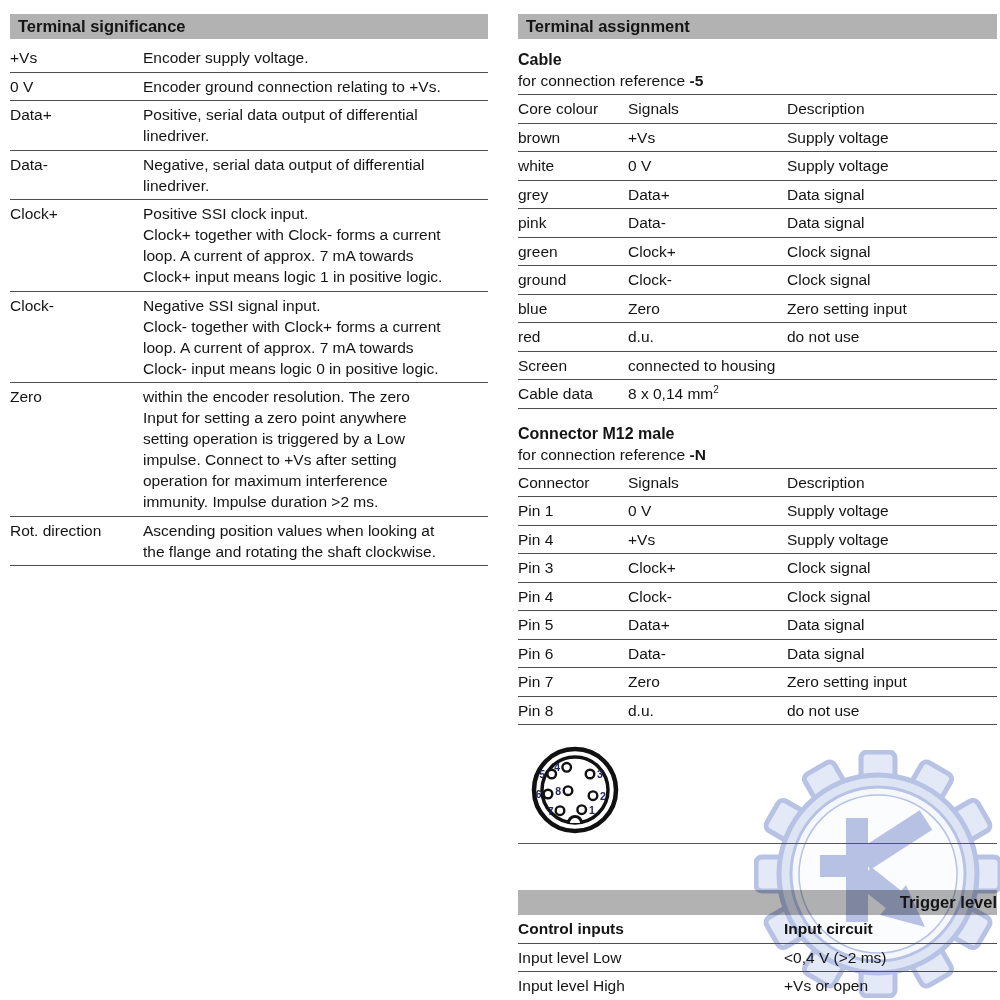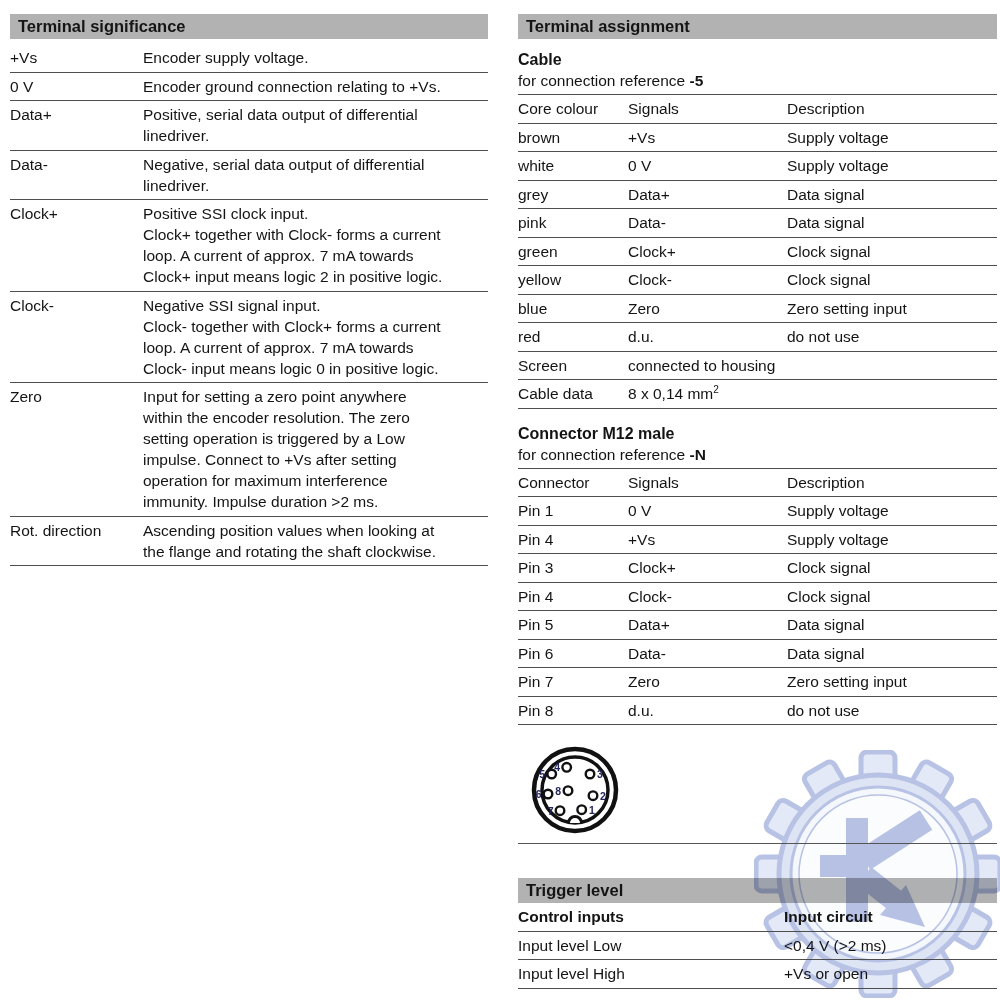--- a/index.html
+++ b/index.html
@@ -25,21 +25,21 @@
   .trow.thead{border-top:1.5px solid #4e4e4e;}
   .c1{width:110px;flex:none;}
   .c2{width:115px;flex:none;}
   .c3{flex:1;margin-left:44px;}
   .span23{flex:1;}
   .t2 .c1{width:222px;}
   .t2.bold{font-weight:bold;}
   sup{font-size:10px;vertical-align:super;line-height:0;}
   .pindiag{display:block;margin:19px 0 0 4px;}
   .rule{border-top:1.8px solid #555;margin-top:3px;}
-  .tbar{margin-top:34px;}
+  .tbar{margin-top:46px;text-align:right;}
   
   .watermark{position:absolute;left:754px;top:750px;z-index:1;}
 </style>
 </head>
 <body>
 
 <div class="page">
 
   <section class="col col-left">
     <div class="hbar">
@@ -72,37 +72,37 @@
           <div>Negative, serial data output of differential</div>
           <div>linedriver.</div>
         </div>
       </div>
       <div class="lrow">
         <div class="lterm">Clock+</div>
         <div class="ldesc">
           <div>Positive SSI clock input.</div>
           <div>Clock+ together with Clock- forms a current</div>
           <div>loop. A current of approx. 7 mA towards</div>
-          <div>Clock+ input means logic 2 in positive logic.</div>
+          <div>Clock+ input means logic 1 in positive logic.</div>
         </div>
       </div>
       <div class="lrow">
         <div class="lterm">Clock-</div>
         <div class="ldesc">
           <div>Negative SSI signal input.</div>
           <div>Clock- together with Clock+ forms a current</div>
           <div>loop. A current of approx. 7 mA towards</div>
           <div>Clock- input means logic 0 in positive logic.</div>
         </div>
       </div>
       <div class="lrow">
         <div class="lterm">Zero</div>
         <div class="ldesc">
+          <div>within the encoder resolution. The zero</div>
           <div>Input for setting a zero point anywhere</div>
-          <div>within the encoder resolution. The zero</div>
           <div>setting operation is triggered by a Low</div>
           <div>impulse. Connect to +Vs after setting</div>
           <div>operation for maximum interference</div>
           <div>immunity. Impulse duration &gt;2 ms.</div>
         </div>
       </div>
       <div class="lrow">
         <div class="lterm">Rot. direction</div>
         <div class="ldesc">
           <div>Ascending position values when looking at</div>
@@ -146,21 +146,21 @@
           <div class="c1">pink</div>
           <div class="c2">Data-</div>
           <div class="c3">Data signal</div>
         </div>
         <div class="trow">
           <div class="c1">green</div>
           <div class="c2">Clock+</div>
           <div class="c3">Clock signal</div>
         </div>
         <div class="trow">
-          <div class="c1">yellow</div>
+          <div class="c1">ground</div>
           <div class="c2">Clock-</div>
           <div class="c3">Clock signal</div>
         </div>
         <div class="trow">
           <div class="c1">blue</div>
           <div class="c2">Zero</div>
           <div class="c3">Zero setting input</div>
         </div>
         <div class="trow">
           <div class="c1">red</div>

